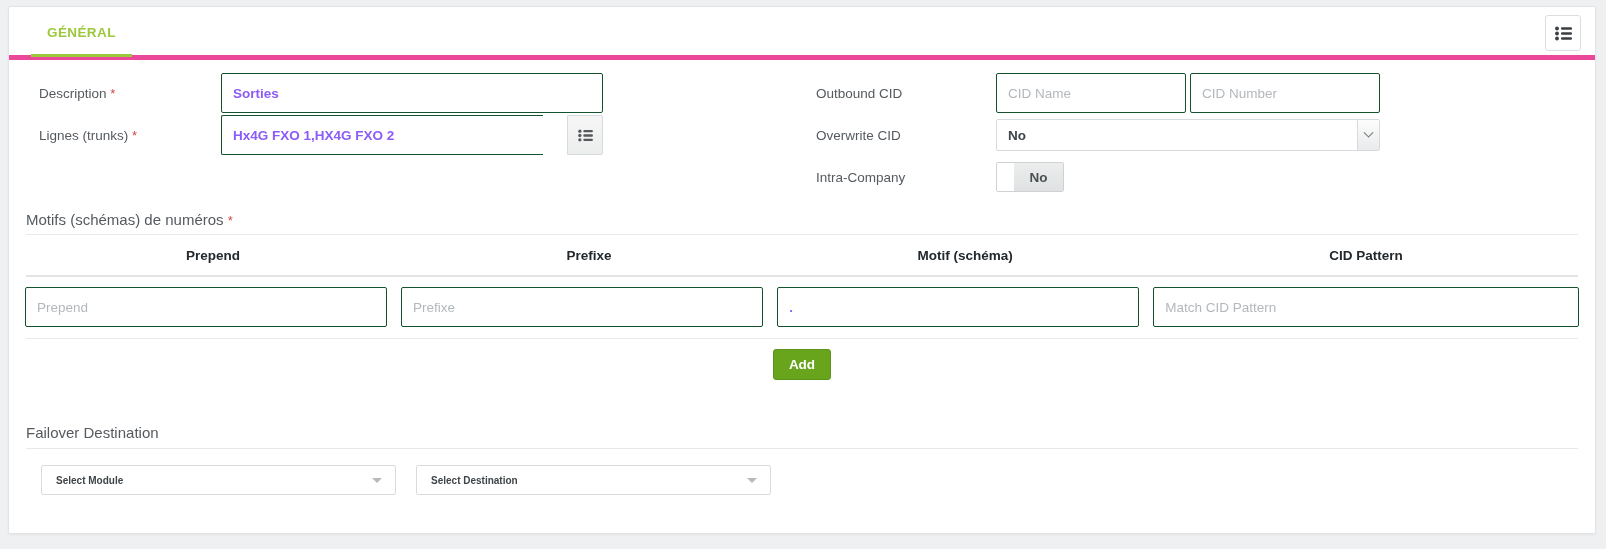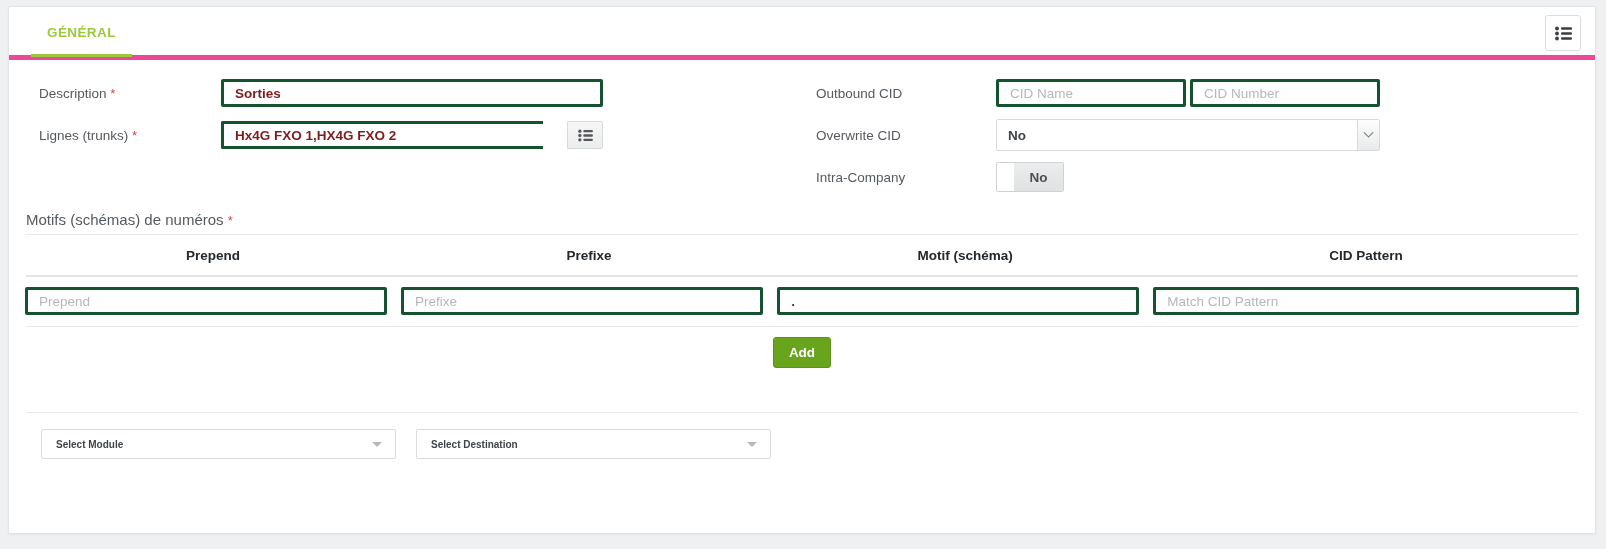--- a/index.html
+++ b/index.html
@@ -100,26 +100,26 @@
   .col.right .flabel {
     width: 180px;
     flex: 0 0 180px;
     padding-left: 0;
   }
   .req { color: #cf4b4b; font-size: 13px; }
 
   .fctl { flex: 1 1 auto; display: flex; align-items: center; }
 
   .inp {
-    height: 28px;
-    border: 3px solid #14532d;
+    height: 40px;
+    border: 1px solid #14532d;
     background: #fff;
     font-size: 13.5px;
     font-weight: bold;
-    color: #7f1d1d;
+    color: #8b5cf6;
     padding: 0 11px;
     border-radius: 2px;
     font-family: "Liberation Sans", sans-serif;
     outline: none;
     width: 100%;
   }
   .inp::placeholder { color: #b4b8bc; font-weight: bold; }
   .inp.ph-norm::placeholder { color: #b4b8bc; font-weight: normal; }
 
   .inp-w { width: 382px; }
@@ -427,20 +427,21 @@
           <input class="inp ph-norm" type="text" placeholder="Match CID Pattern" style="">
         </div>
       </div>
       <div class="hr"></div>
 
       <div class="addrow">
         <button class="btn-add">Add</button>
       </div>
 
       <div class="failover-wrap">
+        <div class="fo-title">Failover Destination</div>
         <div class="hr"></div>
         <div class="fo-selects">
           <div class="ssel">
             <span class="val">Select Module</span>
             <span class="caret"></span>
           </div>
           <div class="ssel">
             <span class="val">Select Destination</span>
             <span class="caret"></span>
           </div>

